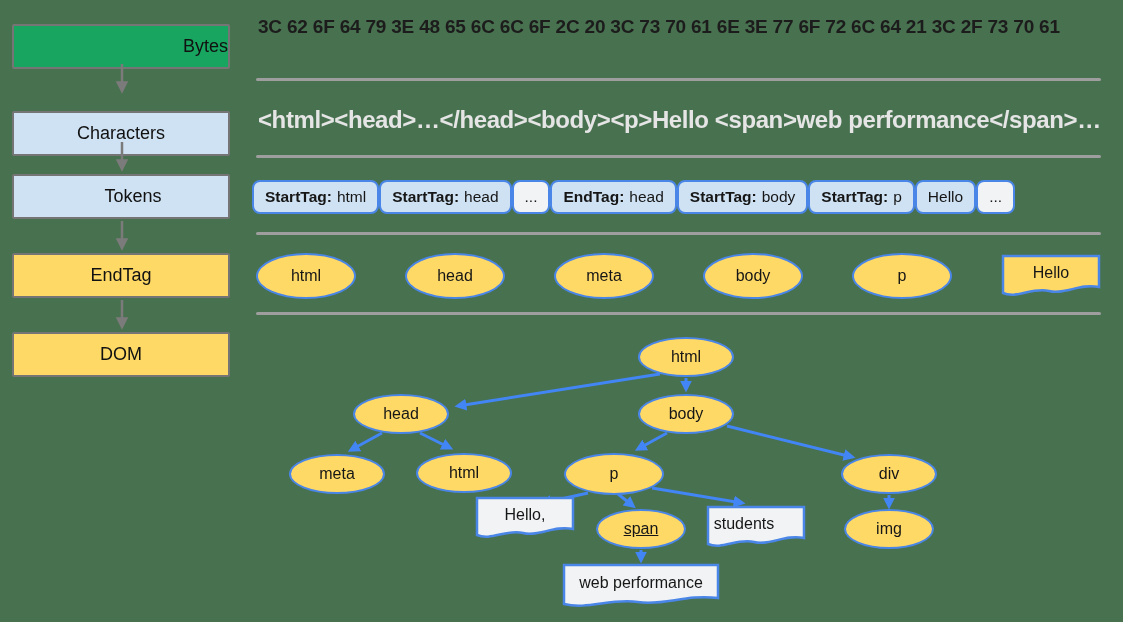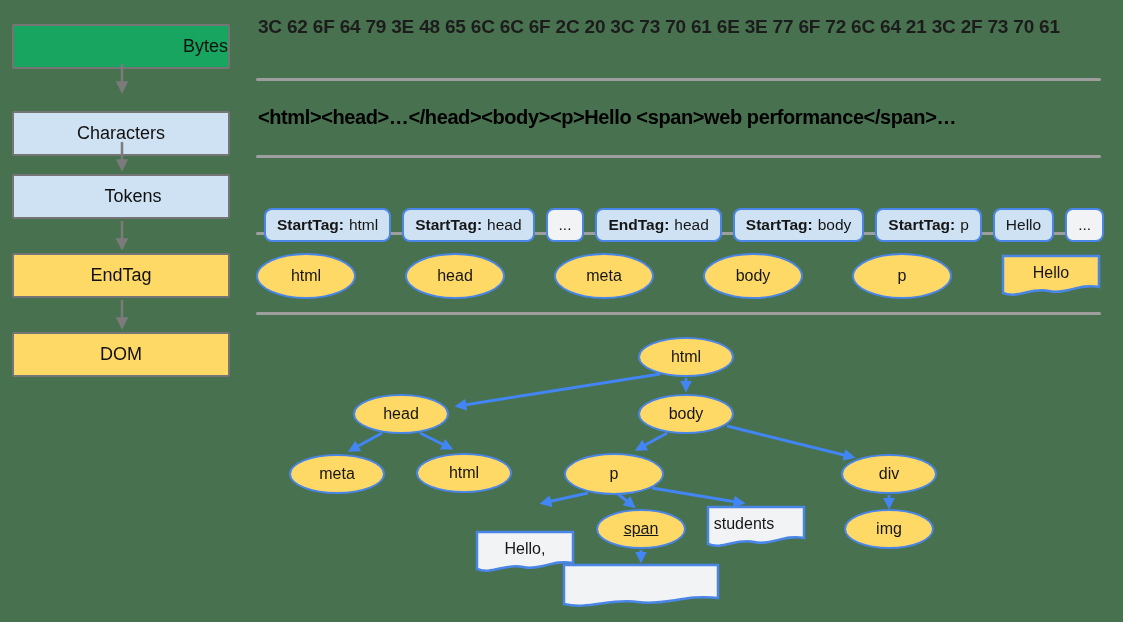--- a/index.html
+++ b/index.html
@@ -25,27 +25,27 @@
     background:#9E9E9E;border-radius:2px;
   }
   
   .hex-block{
     position:absolute;left:258px;top:14px;width:800px;
     font-size:19px;font-weight:700;line-height:25px;color:#1c1c1c;
     letter-spacing:-0.2px;white-space:nowrap;text-align:center;
   }
   .characters-line{
     position:absolute;left:258px;top:106px;
-    font-size:20px;font-weight:700;color:#000000;
+    font-size:24px;font-weight:700;color:#e5e5e5;
     letter-spacing:-0.4px;white-space:nowrap;
   }
   
   .tokens-row{
-    position:absolute;left:264px;top:180px;width:858px;
-    display:flex;gap:11px;align-items:center;margin-top:28px;
+    position:absolute;left:252px;top:180px;width:858px;
+    display:flex;align-items:center;
   }
   .token{
     height:34px;box-sizing:border-box;
     border:2.5px solid #4A86E8;border-radius:8px;
     display:flex;align-items:center;justify-content:center;
     padding:0 11px;font-size:15.5px;white-space:nowrap;
   }
   .token-tag{background:#CFE2F3;}
   .token-ellipsis{background:#F1F3F4;font-weight:700;}
   .tok-b{font-weight:700;}
@@ -189,21 +189,21 @@
       </div>
       <div class="tree-node tree-ellipse" style="left: 416px; top: 453px; width: 96px; height: 40px;">
         <span>html</span>
       </div>
       <div class="tree-node tree-ellipse" style="left: 564px; top: 453px; width: 100px; height: 42px;">
         <span>p</span>
       </div>
       <div class="tree-node tree-ellipse" style="left: 841px; top: 454px; width: 96px; height: 40px;">
         <span>div</span>
       </div>
-      <div class="textnode tree-node" style="width: 100px; height: 44px; left: 475px; top: 530px;">
+      <div class="textnode tree-node" style="width: 100px; height: 44px; left: 475px; top: 496px;">
         <svg width="100" height="44" viewBox="0 0 100 44">
           <path d="M2,2 L98,2 L98,33 C 78.0,29 65.0,41 48.0,37 C 31.0,33 16.0,45 2,39 Z" fill="#F1F3F4" stroke="#4A86E8" stroke-width="2.5"></path>
         </svg>
         <span class="tn-label">Hello,</span>
       </div>
       <div class="tree-node tree-ellipse" style="left: 596px; top: 509px; width: 90px; height: 40px; text-decoration: underline;">
         <span>span</span>
       </div>
       <div class="textnode tree-node" style="width: 76px; height: 44px; left: 706px; top: 505px;">
         <svg width="100" height="44" viewBox="0 0 100 44">
@@ -211,20 +211,21 @@
         </svg>
         <span class="tn-label">students</span>
       </div>
       <div class="tree-node tree-ellipse" style="left: 844px; top: 509px; width: 90px; height: 40px;">
         <span>img</span>
       </div>
       <div class="textnode tree-node" style="width: 158px; height: 46px; left: 562px; top: 563px;">
         <svg width="158" height="46" viewBox="0 0 158 46">
           <path d="M2,2 L156,2 L156,35 C 123.2,31 102.7,43 75.8,39 C 49.0,35 25.3,47 2,41 Z" fill="#F1F3F4" stroke="#4A86E8" stroke-width="2.5"></path>
         </svg>
+        <span class="tn-label">web performance</span>
       </div>
     </div>
 
   <svg id="arrow-layer" width="1123" height="622" viewBox="0 0 1123 622">
     <defs>
       <marker id="arrowBlue" viewBox="0 0 10 10" refX="7" refY="5" markerWidth="4" markerHeight="4" orient="auto-start-reverse">
         <path d="M0,0 L10,5 L0,10 z" fill="#4285F4"></path>
       </marker>
       <marker id="arrowGray" viewBox="0 0 10 10" refX="7" refY="5" markerWidth="5" markerHeight="5" orient="auto-start-reverse">
         <path d="M0,0 L10,5 L0,10 z" fill="#7b7b7b"></path>

